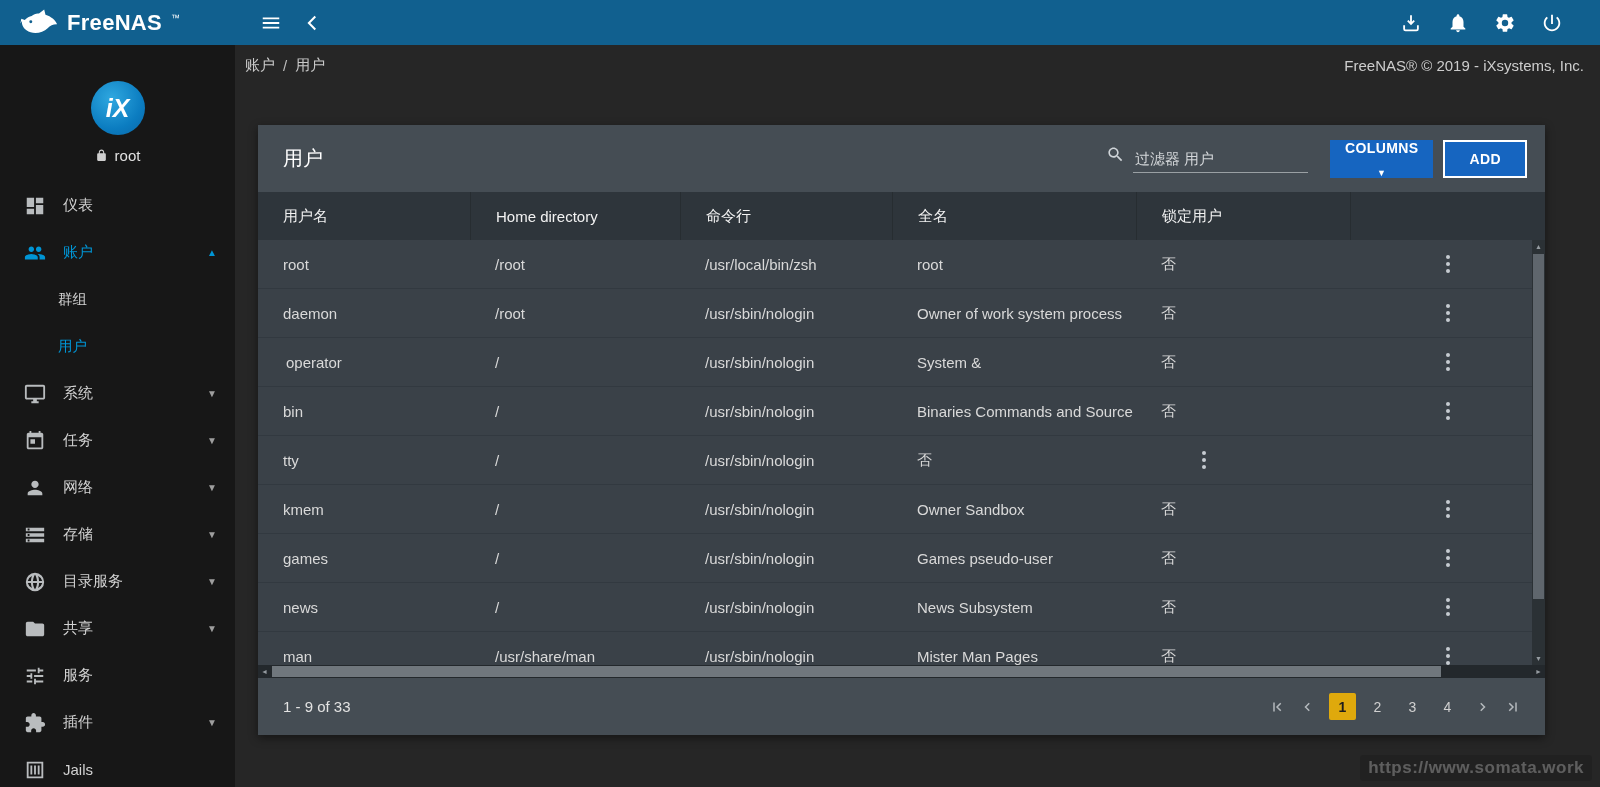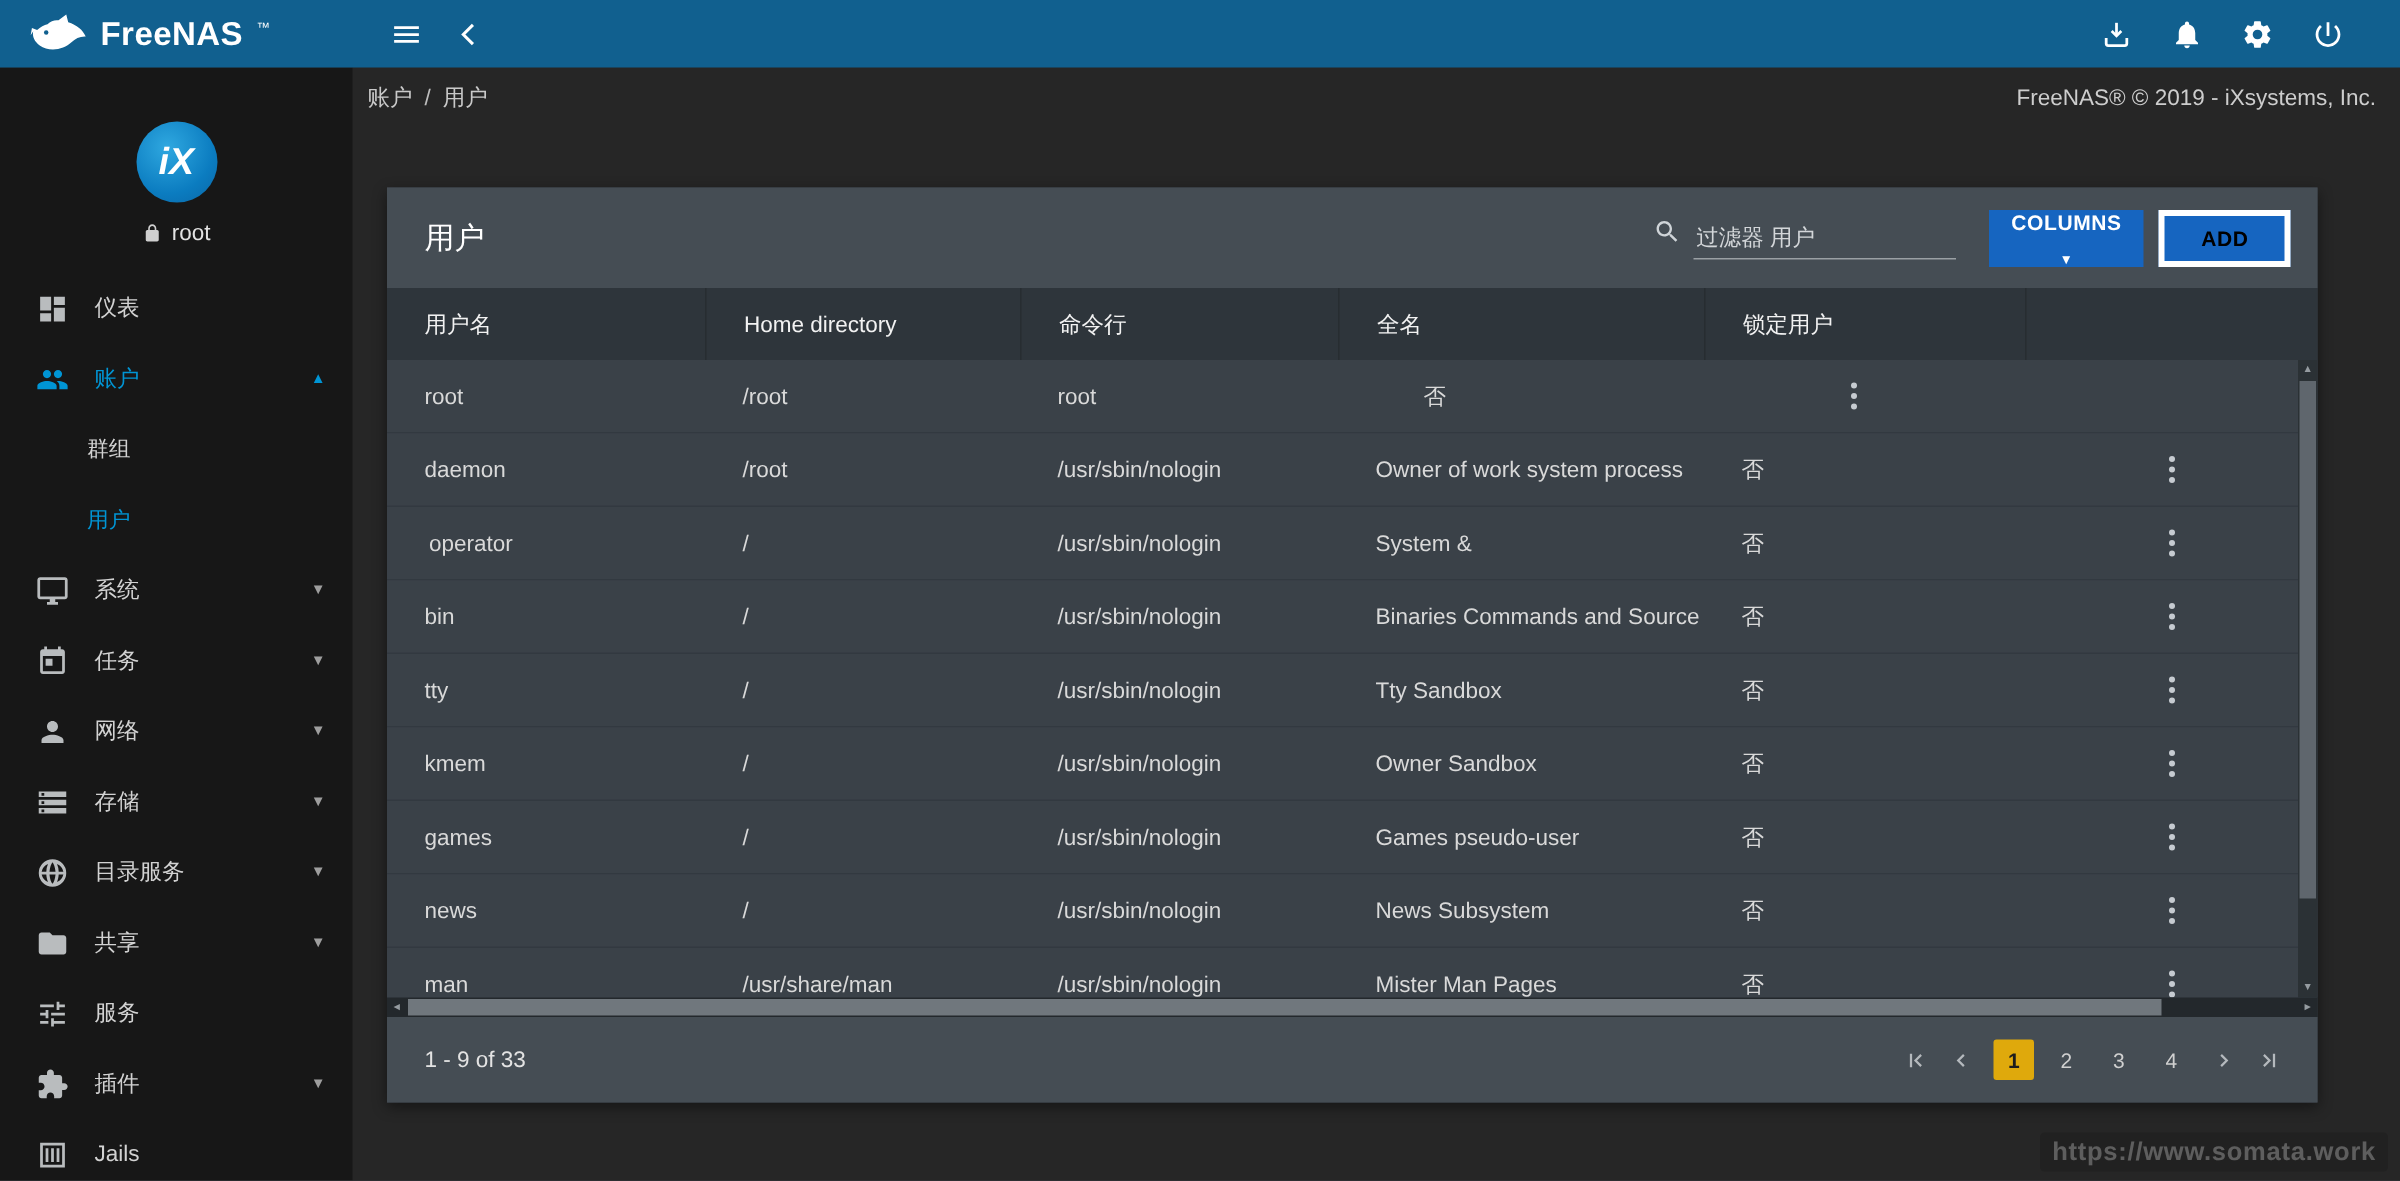--- a/index.html
+++ b/index.html
@@ -42,21 +42,21 @@
 
   .toolbar { height:67px; background:#454d54; display:flex; align-items:center; padding:0 18px 0 25px; }
   .card-title { font-size:20px; color:#fff; }
   .filter-wrap { margin-left:auto; display:flex; align-items:flex-start; gap:8px; margin-right:22px; }
   .filter-wrap svg { width:19px; height:19px; color:#cfd4d8; }
   .filter-input { background:transparent; border:none; border-bottom:1px solid #9aa0a4; color:#e8e8e8; font-size:15px; width:175px; padding:5px 2px; outline:none; font-family:inherit; }
   .filter-input::placeholder { color:#d3d6d9; opacity:1; }
   .btn-columns { background:#1665c0; color:#fff; border:none; height:38px; padding:0 15px; font-size:14px; font-weight:bold; letter-spacing:.4px;
                  display:flex; align-items:center; gap:12px; margin-right:10px; cursor:pointer; font-family:inherit;flex-direction:column; }
   .btn-columns .dd { font-size:9px; }
-  .btn-add { background:#1665c0; color:#000000; border:4px solid #ffffff; height:38px; padding:0 24px; font-size:14px; font-weight:bold; letter-spacing:.4px; cursor:pointer; font-family:inherit; }
+  .btn-add { background:#1665c0; color:#ffffff; border:2px solid #ffffff; height:38px; padding:0 24px; font-size:14px; font-weight:bold; letter-spacing:.4px; cursor:pointer; font-family:inherit; }
 
   .thead { height:48px; background:#2e353b; display:flex; }
   .thcell { display:flex; align-items:center; padding-left:25px; color:#f2f2f2; font-size:15px; border-left:1px solid #272d31; cursor:pointer; }
   .thcell:first-child { border-left:none; }
 
   .tbody { position:relative; height:425px; overflow:hidden; }
   .trow { height:49px; display:flex; background:#3a4148; border-bottom:1px solid #323940; cursor:pointer; }
   .tcell { display:flex; align-items:center; padding-left:25px; color:#d9d9d9; font-size:15px; white-space:nowrap; overflow:hidden; }
   .tcell.actions { justify-content:center; padding-left:0; }
   .kebab { display:flex; flex-direction:column; gap:3px; padding:6px; cursor:pointer; }
@@ -257,20 +257,21 @@
         <div class="thcell" style="width: 212px;">命令行</div>
         <div class="thcell" style="width: 244px;">全名</div>
         <div class="thcell" style="width: 214px;">锁定用户</div>
         <div class="thcell" style="width: 195px;"></div>
       </div>
 
     <div class="tbody" id="tbody">
       <div class="trow">
           <div class="tcell" style="width: 212px;">root</div>
           <div class="tcell" style="width: 210px;">/root</div>
+          <div class="tcell" style="width: 212px;">/usr/local/bin/zsh</div>
           <div class="tcell" style="width: 244px;">root</div>
           <div class="tcell" style="width: 214px;">否</div>
           <div class="tcell actions" style="width: 195px;">
             <span class="kebab">
               <i></i>
               <i></i>
               <i></i>
             </span>
           </div>
         </div>
@@ -313,21 +314,20 @@
               <i></i>
               <i></i>
               <i></i>
             </span>
           </div>
         </div>
         <div class="trow">
           <div class="tcell" style="width: 212px;">tty</div>
           <div class="tcell" style="width: 210px;">/</div>
           <div class="tcell" style="width: 212px;">/usr/sbin/nologin</div>
-          <div class="tcell" style="width: 244px;">Tty Sandbox</div>
           <div class="tcell" style="width: 214px;">否</div>
           <div class="tcell actions" style="width: 195px;">
             <span class="kebab">
               <i></i>
               <i></i>
               <i></i>
             </span>
           </div>
         </div>
         <div class="trow">

